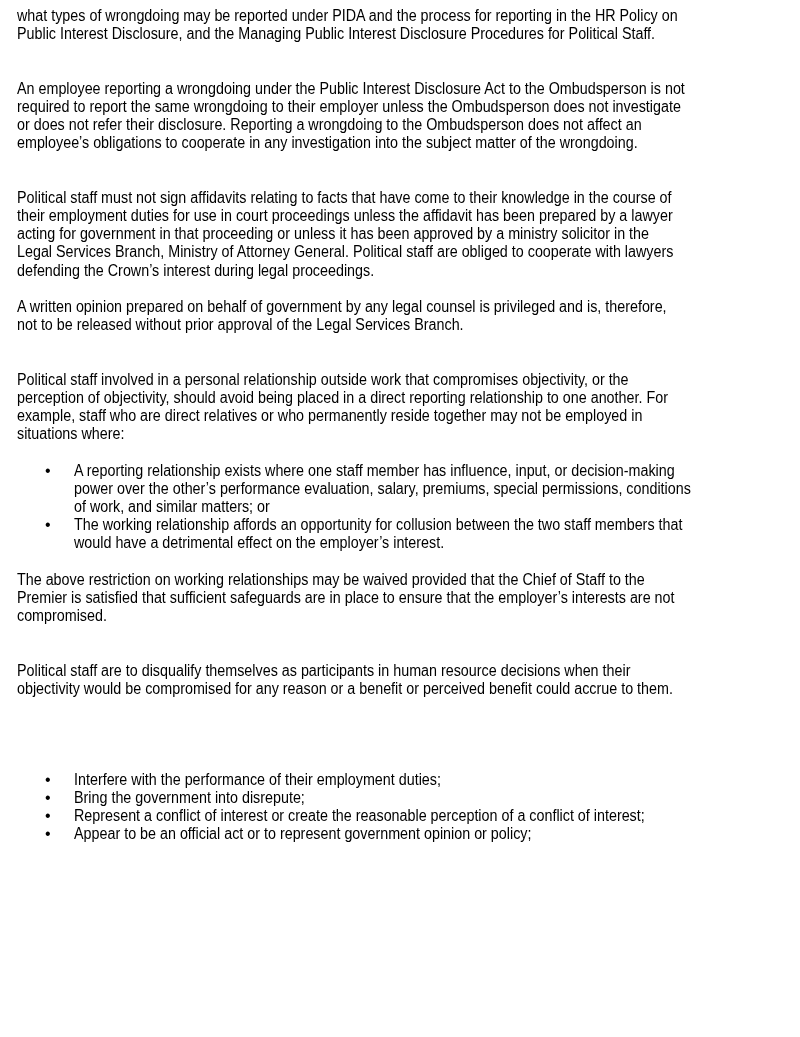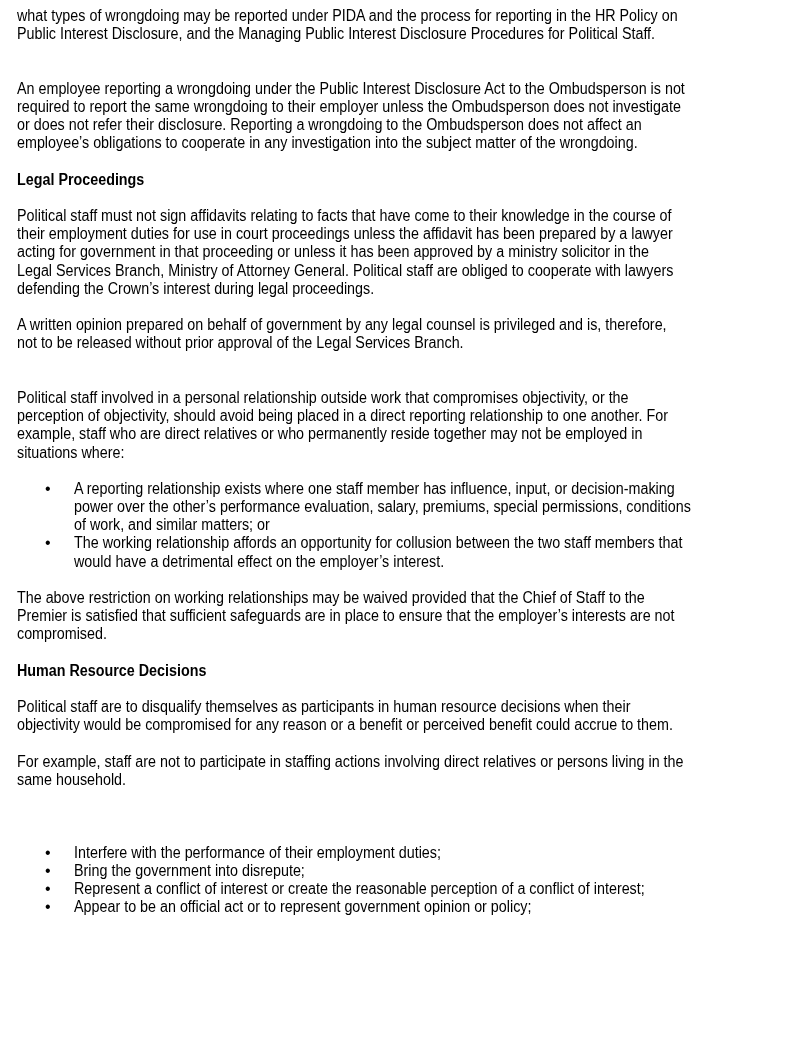--- a/index.html
+++ b/index.html
@@ -24,23 +24,20 @@
     </div>
     <div class="gap"></div>
     <div class="gap"></div>
     <div class="paragraph">
       <span class="line">An employee reporting a wrongdoing under the Public Interest Disclosure Act to the Ombudsperson is not</span>
       <span class="line">required to report the same wrongdoing to their employer unless the Ombudsperson does not investigate</span>
       <span class="line">or does not refer their disclosure. Reporting a wrongdoing to the Ombudsperson does not affect an</span>
       <span class="line">employee’s obligations to cooperate in any investigation into the subject matter of the wrongdoing.</span>
     </div>
     <div class="gap"></div>
-    <div class="heading">
-      <span class="line">Legal Proceedings</span>
-    </div>
     <div class="gap"></div>
     <div class="paragraph">
       <span class="line">Political staff must not sign affidavits relating to facts that have come to their knowledge in the course of</span>
       <span class="line">their employment duties for use in court proceedings unless the affidavit has been prepared by a lawyer</span>
       <span class="line">acting for government in that proceeding or unless it has been approved by a ministry solicitor in the</span>
       <span class="line">Legal Services Branch, Ministry of Attorney General. Political staff are obliged to cooperate with lawyers</span>
       <span class="line">defending the Crown’s interest during legal proceedings.</span>
     </div>
     <div class="gap"></div>
     <div class="paragraph">
@@ -69,33 +66,26 @@
         <span class="line">would have a detrimental effect on the employer’s interest.</span>
       </div>
     </div>
     <div class="gap"></div>
     <div class="paragraph">
       <span class="line">The above restriction on working relationships may be waived provided that the Chief of Staff to the</span>
       <span class="line">Premier is satisfied that sufficient safeguards are in place to ensure that the employer’s interests are not</span>
       <span class="line">compromised.</span>
     </div>
     <div class="gap"></div>
-    <div class="heading">
-      <span class="line">Human Resource Decisions</span>
-    </div>
     <div class="gap"></div>
     <div class="paragraph">
       <span class="line">Political staff are to disqualify themselves as participants in human resource decisions when their</span>
       <span class="line">objectivity would be compromised for any reason or a benefit or perceived benefit could accrue to them.</span>
     </div>
     <div class="gap"></div>
-    <div class="paragraph">
-      <span class="line">For example, staff are not to participate in staffing actions involving direct relatives or persons living in the</span>
-      <span class="line">same household.</span>
-    </div>
     <div class="gap"></div>
     <div class="gap"></div>
     <div class="gap"></div>
     <div class="bullet-list">
       <div class="bullet-item">
         <span class="bullet">•</span>
         <span class="line">Interfere with the performance of their employment duties;</span>
       </div>
       <div class="bullet-item">
         <span class="bullet">•</span>

